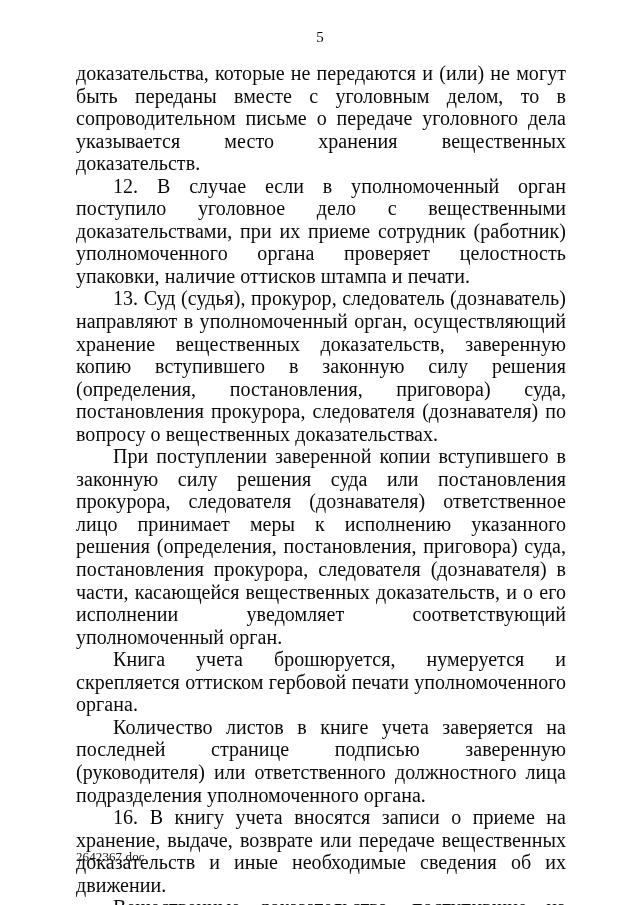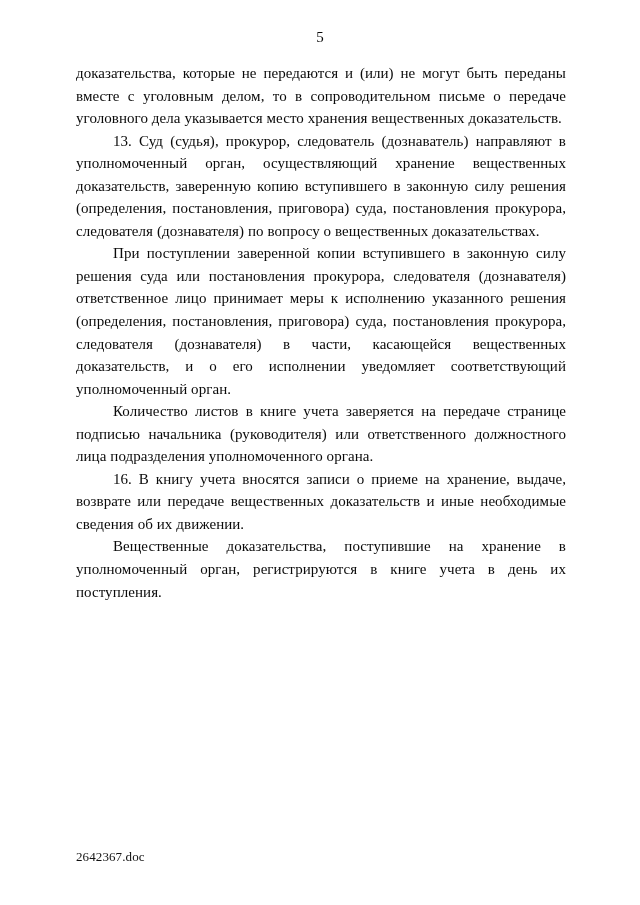--- a/index.html
+++ b/index.html
@@ -41,21 +41,21 @@
     left: 76px;
     width: 490px;
   }
 
   p.para {
     margin: 0;
     padding: 0;
     text-align: justify;
     text-justify: inter-word;
     text-indent: 37px;
-    font-size: 15px;
+    font-size: 20px;
     line-height: 22.55px;
     letter-spacing: 0.05px;
     word-spacing: 0.1px;
     hyphens: none;
   }
 
   p.para.no-indent {
     text-indent: 0;
   }
 
@@ -72,22 +72,24 @@
 </style>
 </head>
 <body>
 
 <div class="page">
 
   <div class="page-number">5</div>
 
   <div class="content">
     <p class="para no-indent">доказательства, которые не передаются и (или) не могут быть переданы вместе с уголовным делом, то в сопроводительном письме о передаче уголовного дела указывается место хранения вещественных доказательств.</p>
+    <p class="para">12. В случае если в уполномоченный орган поступило уголовное дело с вещественными доказательствами, при их приеме сотрудник (работник) уполномоченного органа проверяет целостность упаковки, наличие оттисков штампа и печати.</p>
     <p class="para">13. Суд (судья), прокурор, следователь (дознаватель) направляют в уполномоченный орган, осуществляющий хранение вещественных доказательств, заверенную копию вступившего в законную силу решения (определения, постановления, приговора) суда, постановления прокурора, следователя (дознавателя) по вопросу о вещественных доказательствах.</p>
     <p class="para">При поступлении заверенной копии вступившего в законную силу решения суда или постановления прокурора, следователя (дознавателя) ответственное лицо принимает меры к исполнению указанного решения (определения, постановления, приговора) суда, постановления прокурора, следователя (дознавателя) в части, касающейся вещественных доказательств, и о его исполнении уведомляет соответствующий уполномоченный орган.</p>
-    <p class="para">Количество листов в книге учета заверяется на передаче странице подписью начальника (руководителя) или ответственного должностного лица подразделения уполномоченного органа.</p>
+    <p class="para">Книга учета брошюруется, нумеруется и скрепляется оттиском гербовой печати уполномоченного органа.</p>
+    <p class="para">Количество листов в книге учета заверяется на последней странице подписью заверенную (руководителя) или ответственного должностного лица подразделения уполномоченного органа.</p>
     <p class="para">16. В книгу учета вносятся записи о приеме на хранение, выдаче, возврате или передаче вещественных доказательств и иные необходимые сведения об их движении.</p>
     <p class="para">Вещественные доказательства, поступившие на хранение в уполномоченный орган, регистрируются в книге учета в день их поступления.</p>
   </div>
 
   <div class="footer-note">2642367.doc</div>
 
 </div>
 
 </body></html>

